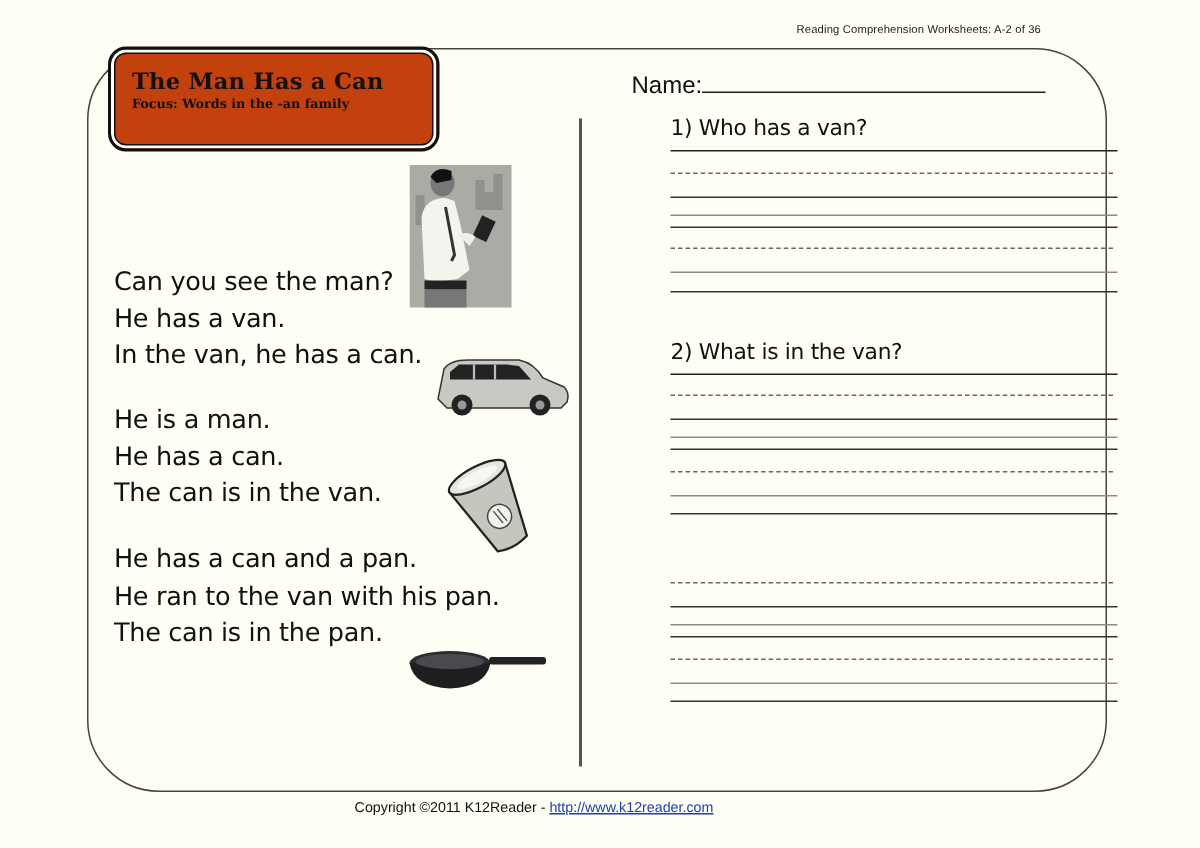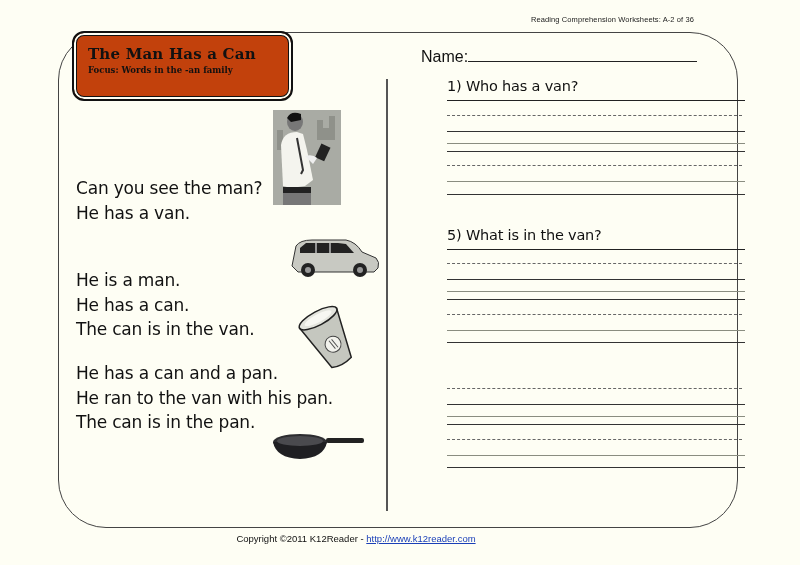--- a/index.html
+++ b/index.html
@@ -78,20 +78,21 @@
 <div class="divider"></div>
 
 <div class="title-box">
   <div class="title">The Man Has a Can</div>
   <div class="focus">Focus: Words in the -an family</div>
 </div>
 
 <div class="story" style="top:176px;">
   <p>Can you see the man?</p>
   <p>He has a van.</p>
+  <p>In the van, he has a can.</p>
 </div>
 <div class="story" style="top:268px;">
   <p>He is a man.</p>
   <p>He has a can.</p>
   <p>The can is in the van.</p>
 </div>
 <div class="story" style="top:361px;">
   <p>He has a can and a pan.</p>
   <p>He ran to the van with his pan.</p>
   <p>The can is in the pan.</p>
@@ -150,21 +151,21 @@
     <div class="l solid" style="top:30px;"></div>
     <div class="l gray" style="top:42px;"></div>
     <div class="l solid" style="top:50px;"></div>
     <div class="l dash" style="top:64px;"></div>
     <div class="l gray" style="top:80px;"></div>
     <div class="l solid" style="top:93px;"></div>
   </div>
 </div>
 
 <div class="question" style="top:227px;">
-  <div class="q-text">5) What is in the van?</div>
+  <div class="q-text">2) What is in the van?</div>
   <div class="writing-lines">
     <div class="l dash" style="top:13px;"></div>
     <div class="l solid" style="top:29px;"></div>
     <div class="l gray" style="top:41px;"></div>
     <div class="l solid" style="top:49px;"></div>
     <div class="l dash" style="top:64px;"></div>
     <div class="l gray" style="top:80px;"></div>
     <div class="l solid" style="top:92px;"></div>
   </div>
 </div>

